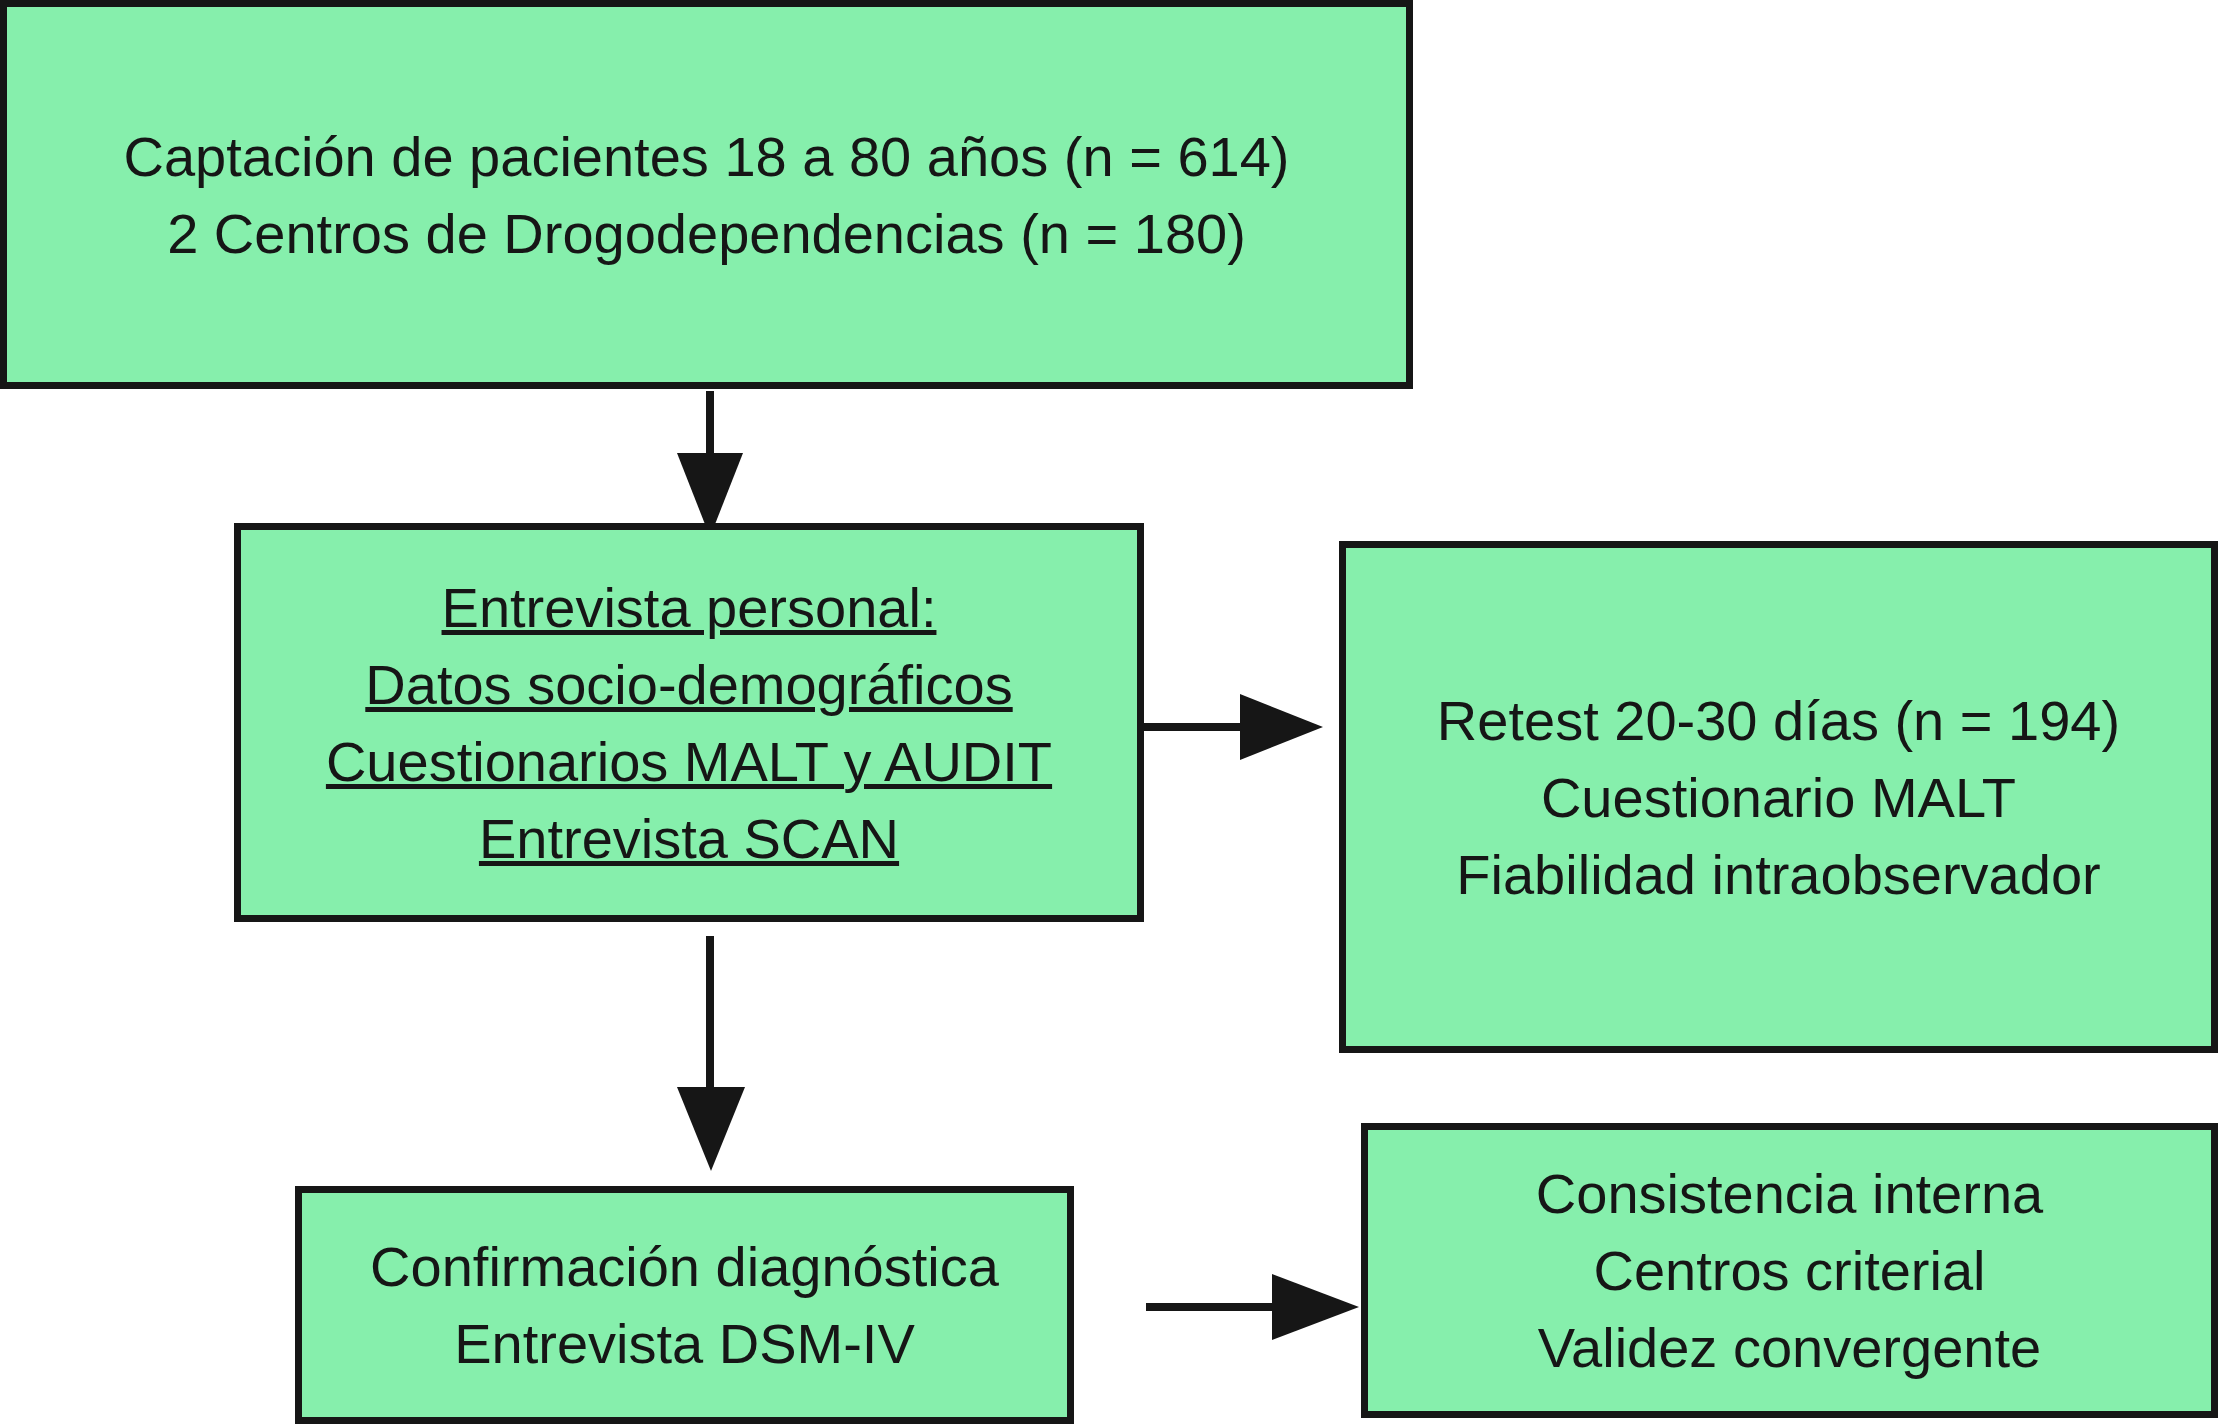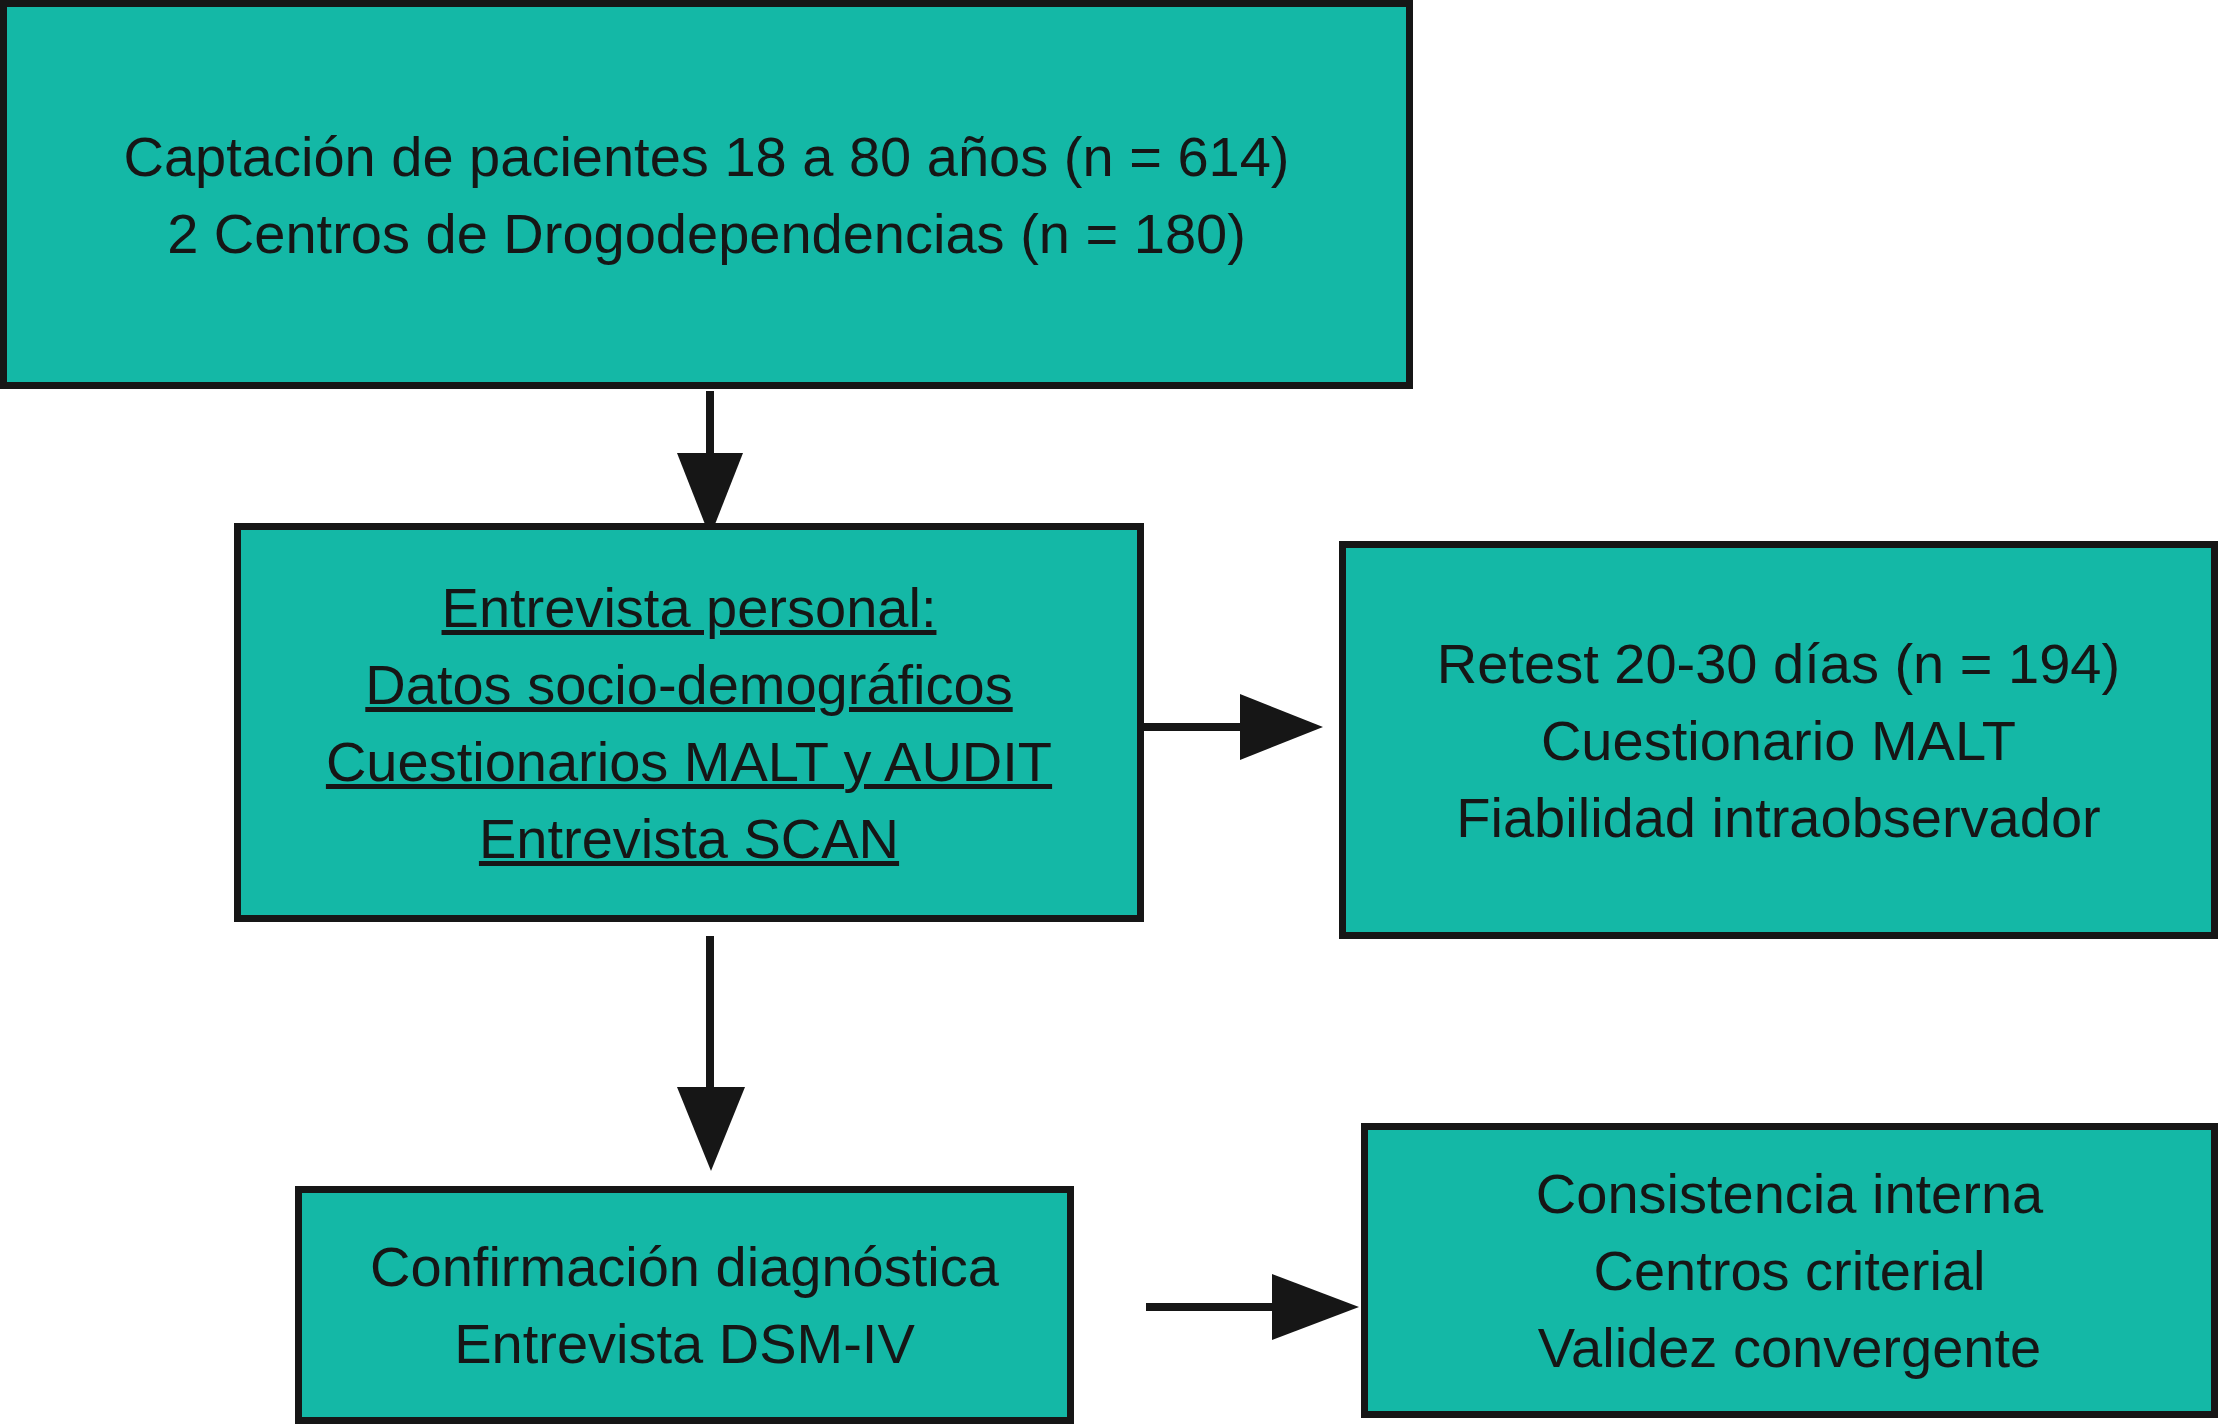--- a/index.html
+++ b/index.html
@@ -13,33 +13,33 @@
     height: 1428px;
     background: #ffffff;
     font-family: "Liberation Sans", sans-serif;
     color: #161616;
     overflow: hidden;
   }
   .flow-box {
     position: absolute;
     box-sizing: border-box;
     border: 7px solid #161616;
-    background: #14b8a6;
+    background: #86efac;
     display: flex;
     flex-direction: column;
     justify-content: center;
     align-items: center;
     text-align: center;
     font-size: 56px;
     line-height: 77px;
     white-space: nowrap;
   }
   #box-captacion    { left: 0px;    top: 0px;    width: 1413px; height: 389px; }
   #box-entrevista   { left: 234px;  top: 523px;  width: 910px;  height: 399px; text-decoration: underline; }
-  #box-retest       { left: 1339px; top: 541px;  width: 879px;  height: 398px; }
+  #box-retest       { left: 1339px; top: 541px;  width: 879px;  height: 512px; }
   #box-confirmacion { left: 295px;  top: 1186px; width: 779px;  height: 238px; }
   #box-resultados   { left: 1361px; top: 1123px; width: 857px;  height: 295px; }
   #arrow-layer {
     position: absolute;
     left: 0; top: 0;
     width: 2221px;
     height: 1428px;
     pointer-events: none;
   }
   #arrow-layer line    { stroke: #161616; stroke-width: 8px; }

